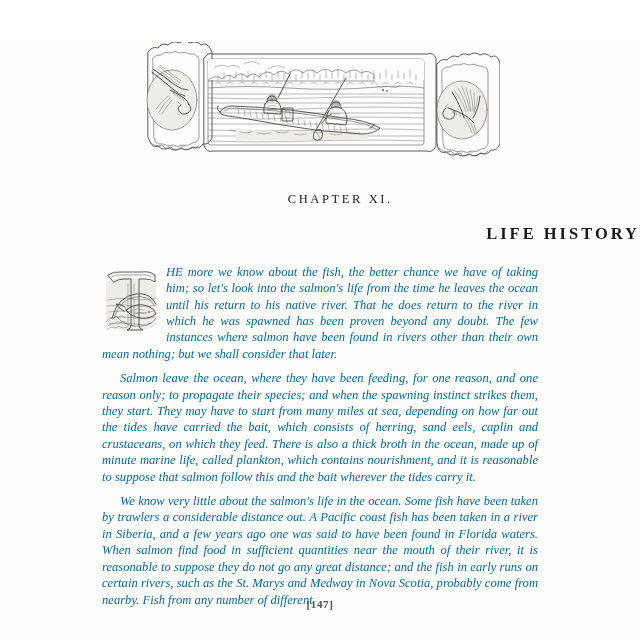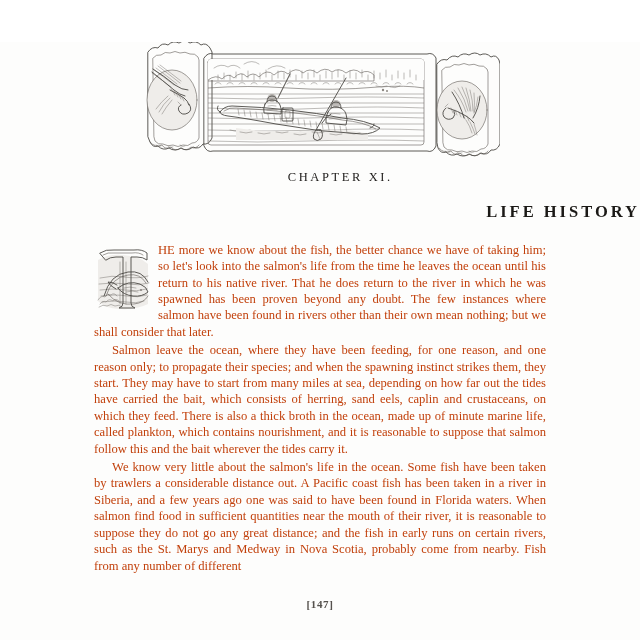--- a/index.html
+++ b/index.html
@@ -29,20 +29,21 @@
     width: 360px;
     margin: 42px auto 0 auto;
     height: 128px;
     position: relative;
   }
   .headpiece svg { display: block; width: 100%; height: 100%; }
 
   
   .chapter-head {
     text-align: center;
+    margin-top: 22px;
     padding-left: 38px;
   }
   .chapter-number {
     font-family: "Liberation Serif", "DejaVu Serif", serif;
     font-size: 12.5px;
     letter-spacing: 2.6px;
     color: #23211f;
     margin: 0;
     line-height: 1.2;
     text-indent: 2.6px;
@@ -58,27 +59,28 @@
     text-align: right;
   }
 
   
   .textblock {
     width: 452px;
     margin: 20px auto 0 auto;
     position: relative;
   }
   .body-para {
-    margin: 0;
+    margin: 8px;
     font-size: 12.6px;
     line-height: 16.4px;
     text-align: justify;
-    color: #c2410c;
+    color: #0369a1;
     text-indent: 18px;
     font-family: "Liberation Serif", "DejaVu Serif", serif;
+    font-style: italic;
   }
   .body-para + .body-para { margin-top: 2px; }
 
   
   .opening-para {
     text-indent: 0;
   }
   .dropcap {
     float: left;
     width: 58px;

